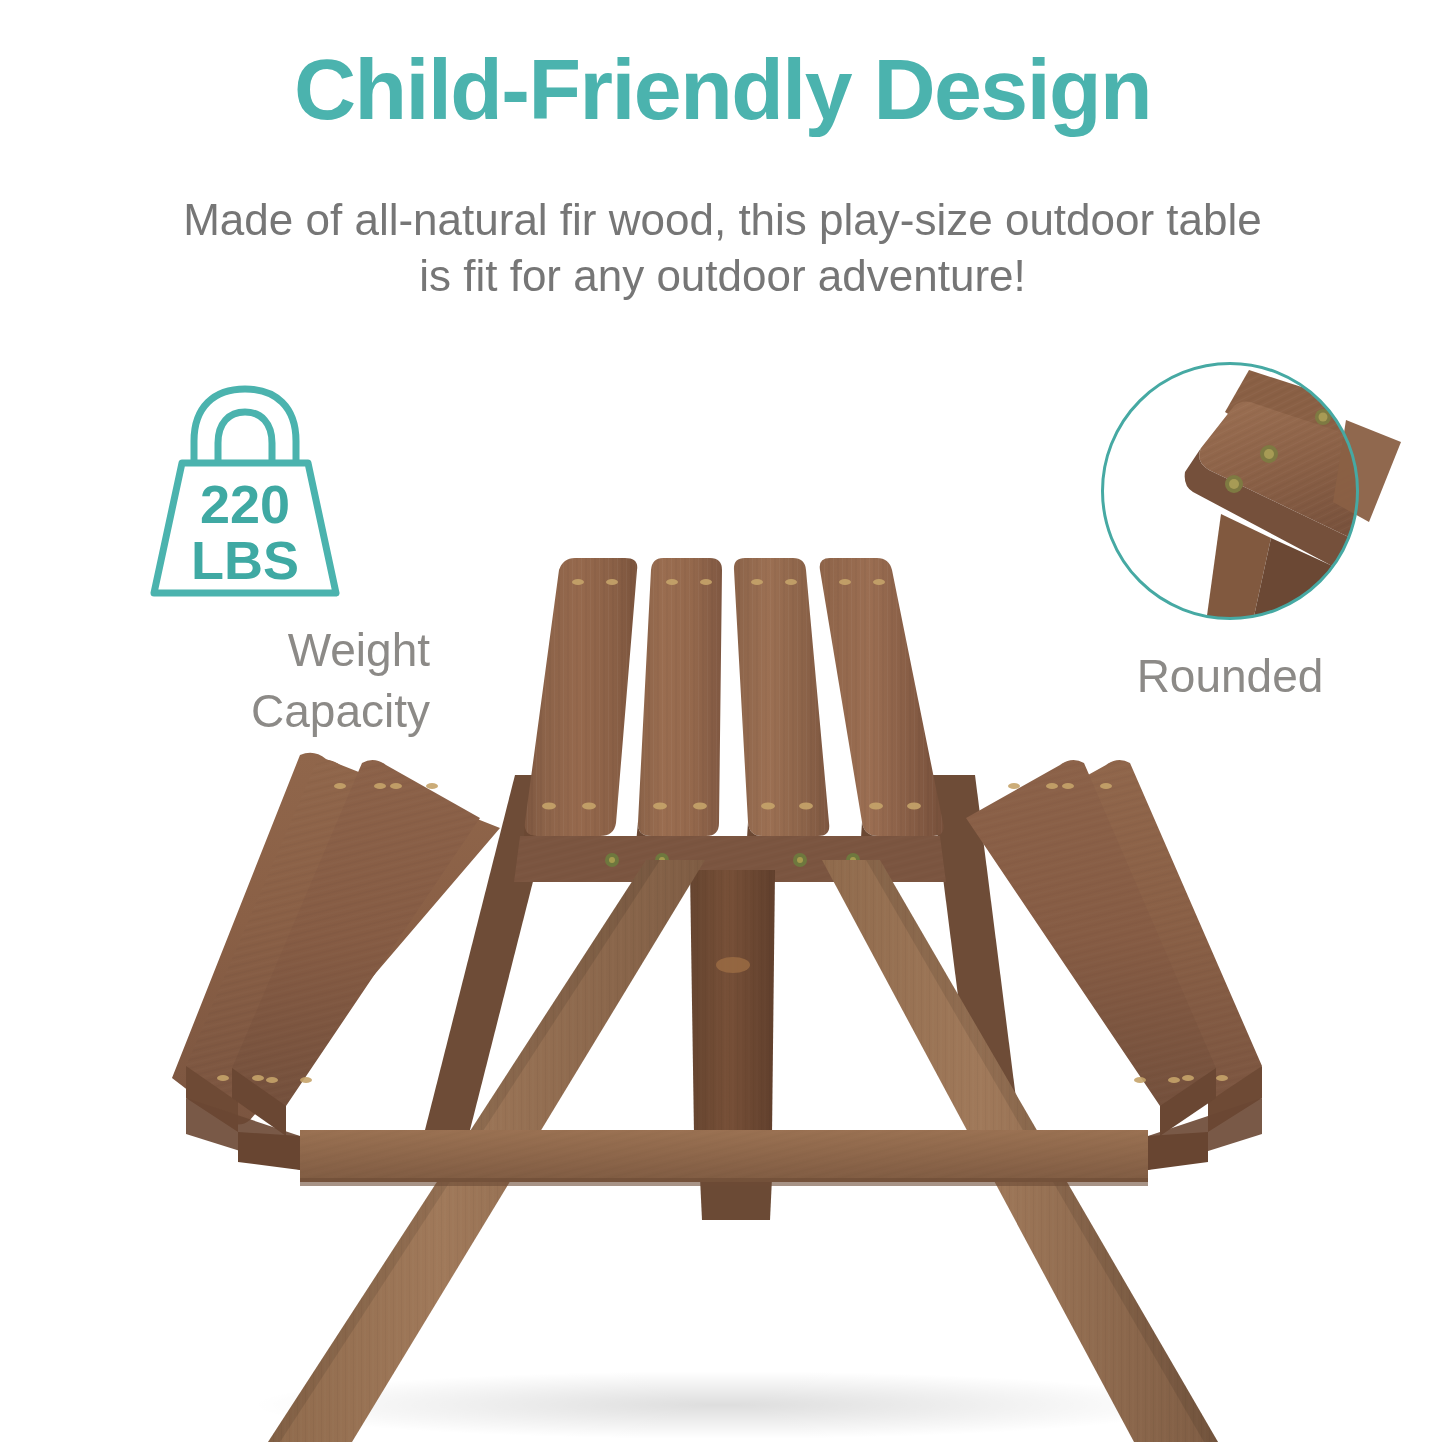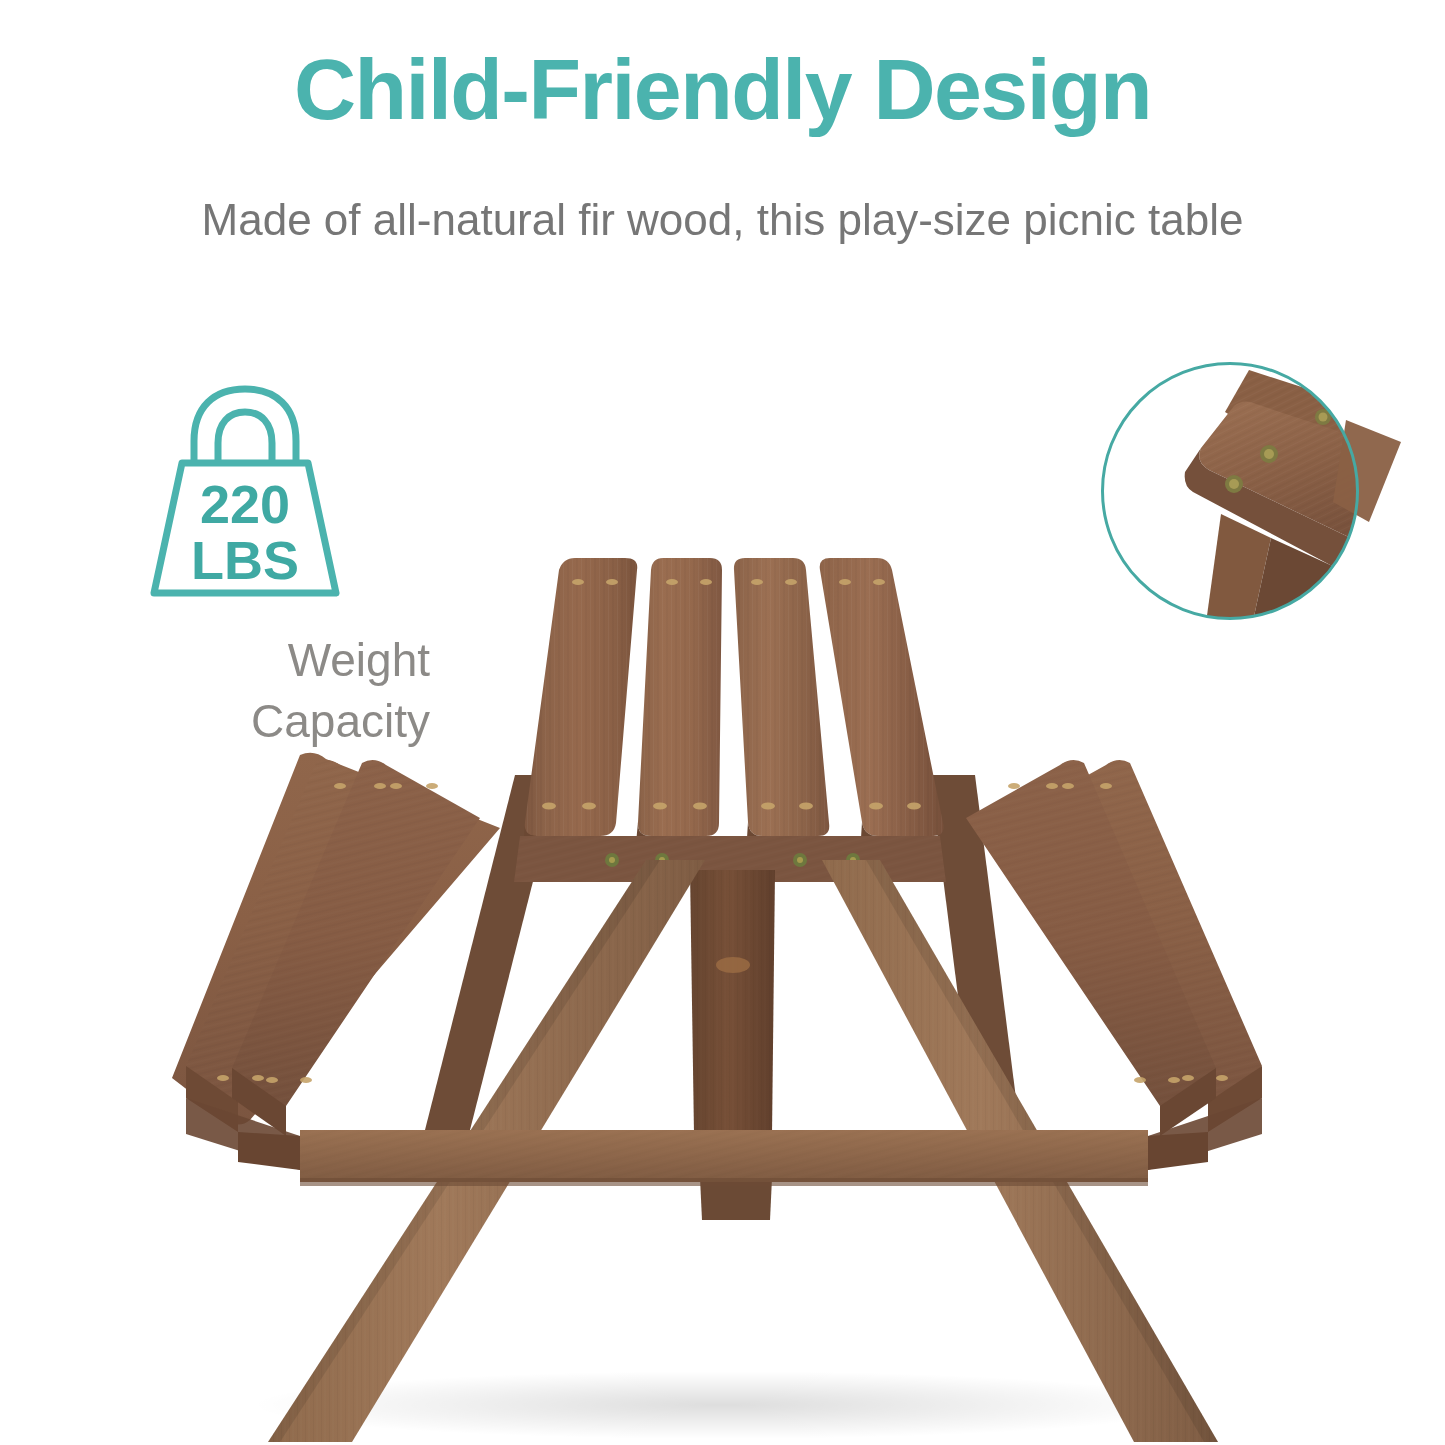--- a/index.html
+++ b/index.html
@@ -58,21 +58,21 @@
     text-align: right;
   }
   .bag-icon-wrap {
     width: 370px;
     height: 235px;
     display: flex;
     align-items: center;
     justify-content: center;
   }
   .feature-caption {
-    margin-top: 20px;
+    margin-top: 10px;
     font-size: 46px;
     color: #8C8A87;
     line-height: 1.32;
     font-weight: normal;
   }
   .feature-caption span { display: block; }
 
   
   .feature-right {
     position: absolute;
@@ -116,21 +116,22 @@
   svg { display: block; overflow: visible; }
 </style>
 </head>
 <body>
 
 <div id="infographic">
 
   <div class="headline">Child-Friendly Design</div>
 
   <div class="subhead">
-    <span>Made of all-natural fir wood, this play-size picnic table</span>
+    <span>Made of all-natural fir wood, this play-size outdoor table</span>
+    <span>is fit for any outdoor adventure!</span>
   </div>
 
   <div class="product-photo">
     <svg viewBox="0 0 1445 1015" width="1445" height="1015">
       <defs>
         <linearGradient id="woodTopA" x1="0" y1="0" x2="1" y2="0">
           <stop offset="0%" stop-color="#7E5740"></stop>
           <stop offset="18%" stop-color="#8C6349"></stop>
           <stop offset="48%" stop-color="#96694D"></stop>
           <stop offset="80%" stop-color="#8A6046"></stop>
@@ -416,16 +417,17 @@
               <circle cx="222" cy="55" r="4.5" fill="#A79B55"></circle>
             </g>
           </g>
 
           <path d="M245 58 L300 80 L268 160 L232 140 Z" fill="#8A6045" opacity="0.95"></path>
         </svg>
       </div>
       <div class="circle-ring"></div>
     </div>
     <div class="feature-caption">
+      <span>Rounded</span>
     </div>
   </div>
 
 </div>
 
 </body></html>

